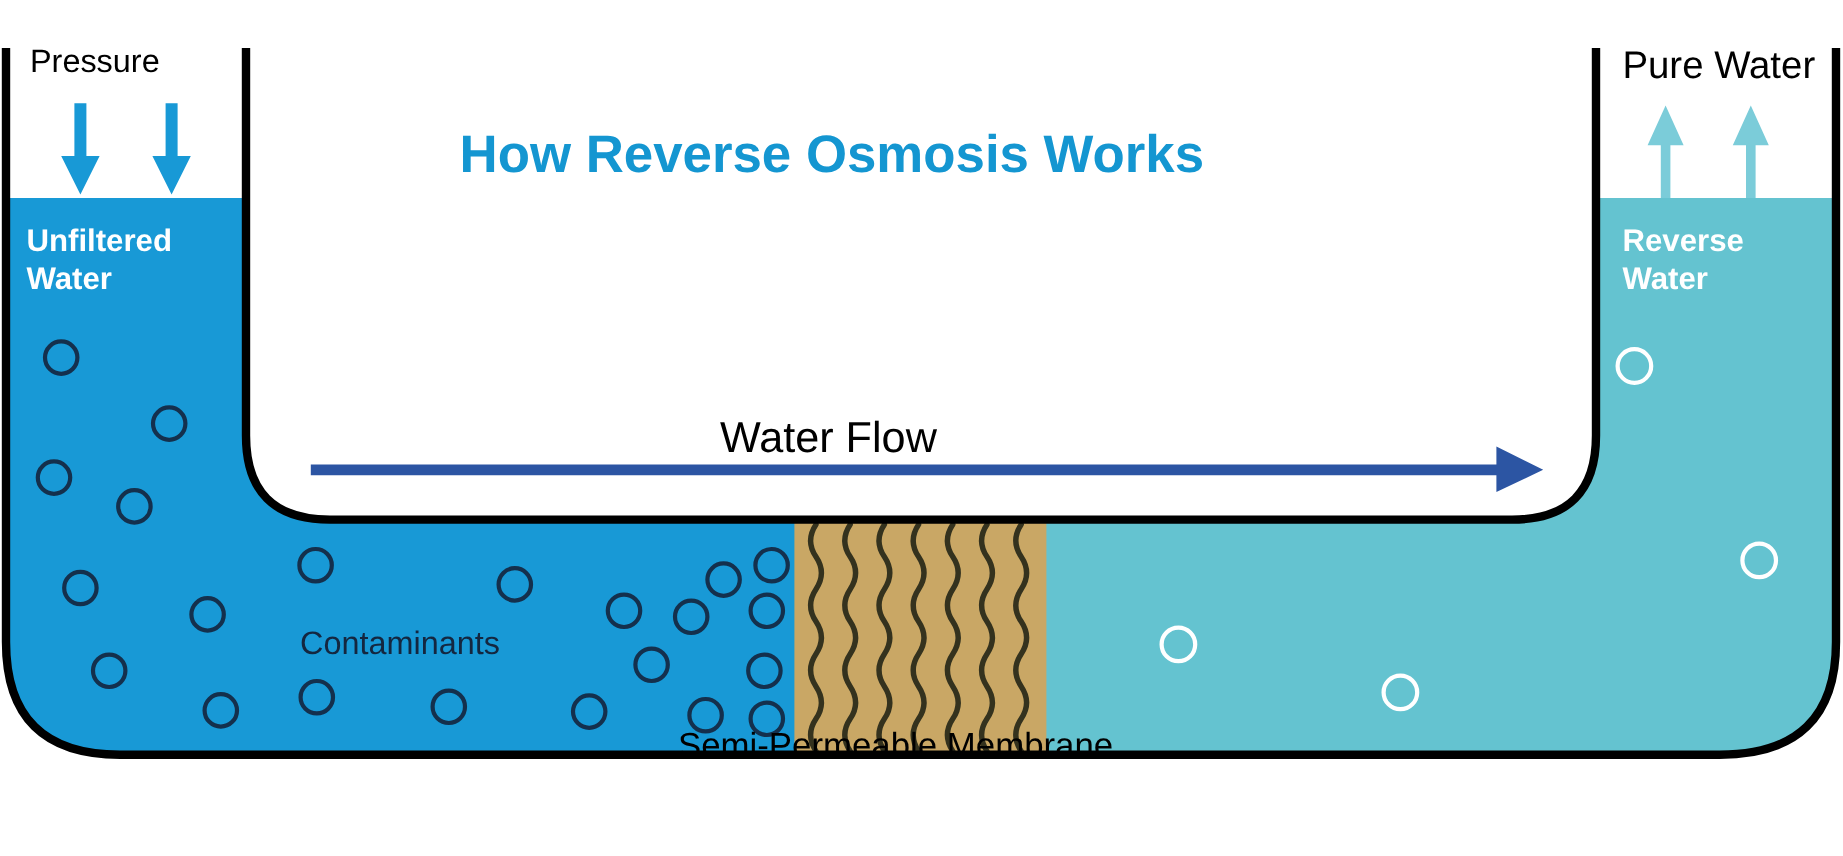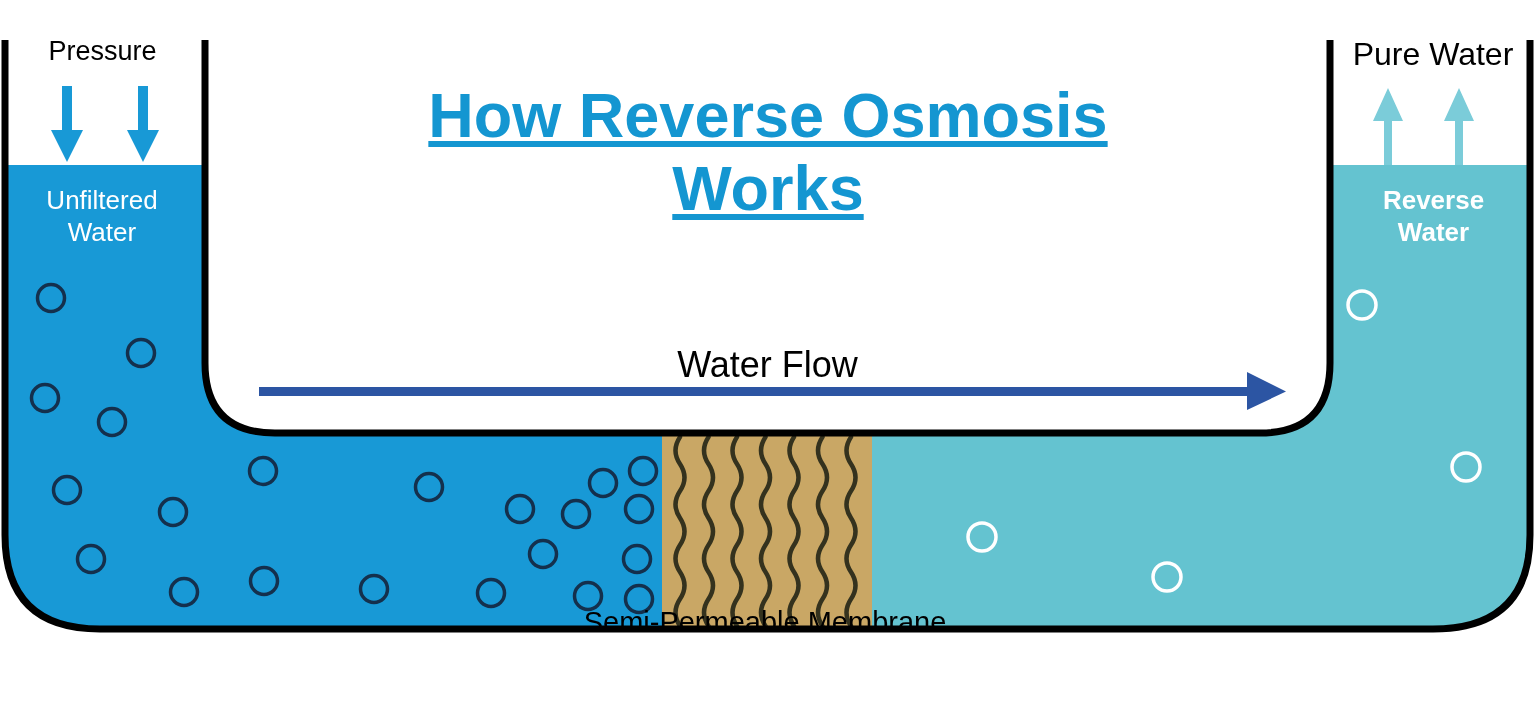--- a/index.html
+++ b/index.html
@@ -15,25 +15,25 @@
   .membrane-rect{fill:var(--membrane-fill);}
   .wave{fill:none;stroke:var(--membrane-wave);stroke-width:4.5;stroke-linecap:round;}
   .outline{fill:none;stroke:var(--tube-outline);stroke-width:7;}
   .contaminant{fill:none;stroke:var(--contaminant-stroke);stroke-width:3.5;}
   .bubble{fill:none;stroke:var(--bubble-stroke);stroke-width:3.5;}
   .arrow-press{fill:var(--pressure-arrow);}
   .arrow-pure{fill:var(--pure-arrow);}
   .arrow-flow{fill:var(--flow-arrow);}
 
   
-  .lbl{position:absolute;text-align:center;white-space:normal;}
+  .lbl{position:absolute;text-align:left;white-space:normal;}
   #pressure-label{left:25px;top:36px;width:155px;font-size:27px;color:var(--dark-label-text);}
   #pure-water-label{left:1352px;top:36px;width:162px;font-size:32px;color:var(--dark-label-text);}
-  #main-title{left:383px;top:79px;width:770px;font-size:63px;line-height:73px;font-weight:bold;color:var(--title-text);text-decoration:underline;}
-  #unfiltered-label{left:22px;top:184px;width:160px;font-size:26px;line-height:32px;font-weight:normal;color:var(--water-label-text);}
+  #main-title{left:383px;top:92px;width:770px;font-size:44px;line-height:73px;font-weight:bold;color:var(--title-text);}
+  #unfiltered-label{left:22px;top:184px;width:160px;font-size:26px;line-height:32px;font-weight:bold;color:var(--water-label-text);}
   #filtered-label{left:1352px;top:184px;width:163px;font-size:26px;line-height:32px;font-weight:bold;color:var(--water-label-text);}
   #water-flow-label{left:600px;top:344px;width:335px;font-size:36px;color:var(--dark-label-text);}
   #contaminants-label{left:250px;top:521px;width:220px;font-size:27px;color:var(--contaminants-label-text);}
   #membrane-label{left:565px;top:606px;width:400px;font-size:29px;color:var(--dark-label-text);}
 </style>
 </head>
 <body>
 
 <div id="stage">
 
@@ -101,14 +101,15 @@
 
     <path class="arrow-flow" d="M259 387 H1247 V372 L1286 391.5 L1247 410 V396 H259 Z"></path>
   </svg>
 
   <div class="lbl" id="pressure-label">Pressure</div>
   <div class="lbl" id="pure-water-label">Pure Water</div>
   <div class="lbl" id="main-title">How Reverse Osmosis Works</div>
   <div class="lbl" id="unfiltered-label">Unfiltered Water</div>
   <div class="lbl" id="filtered-label">Reverse Water</div>
   <div class="lbl" id="water-flow-label">Water Flow</div>
+  <div class="lbl" id="contaminants-label">Contaminants</div>
   <div class="lbl" id="membrane-label">Semi-Permeable Membrane</div>
 </div>
 
 </body></html>

